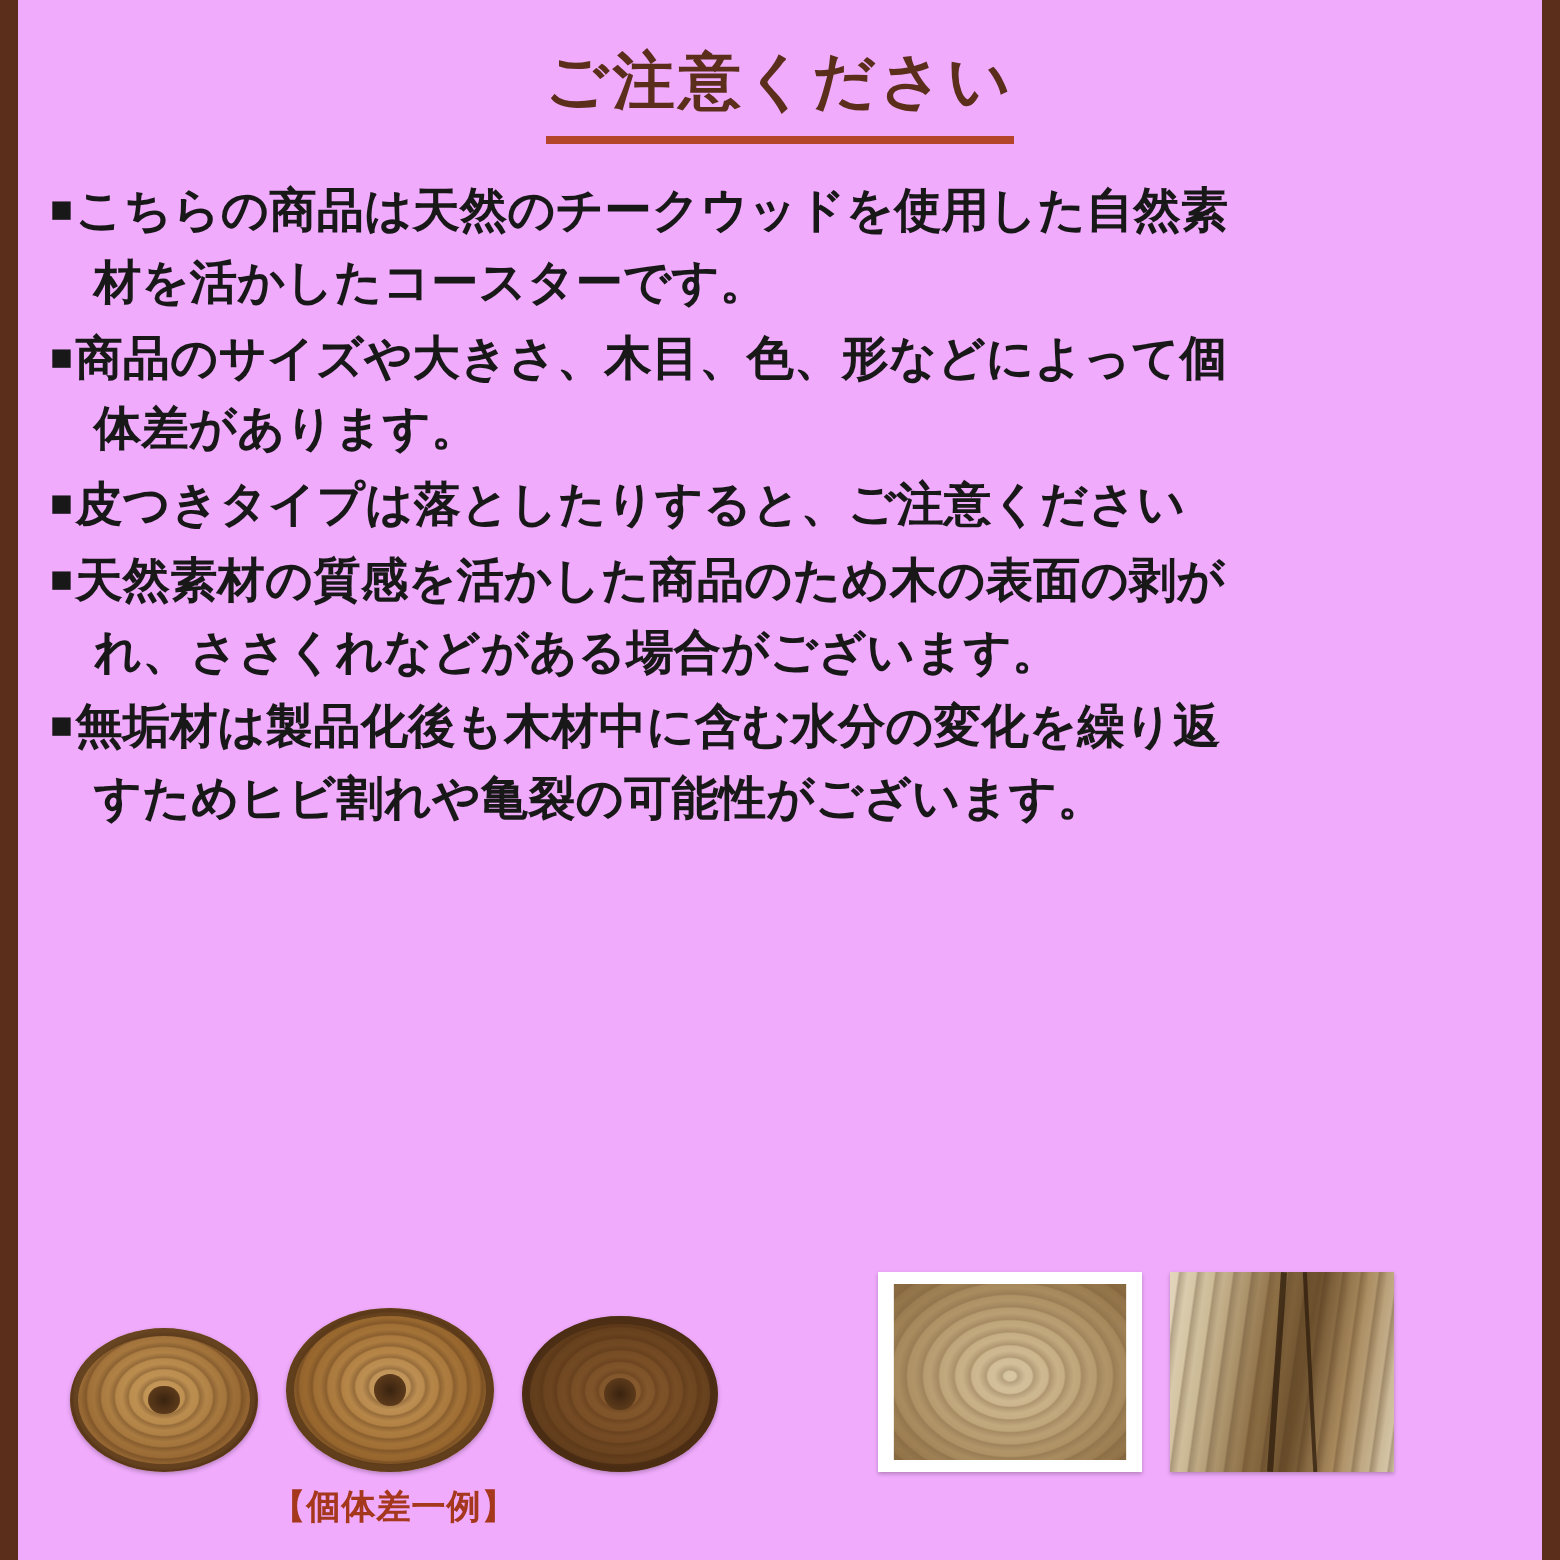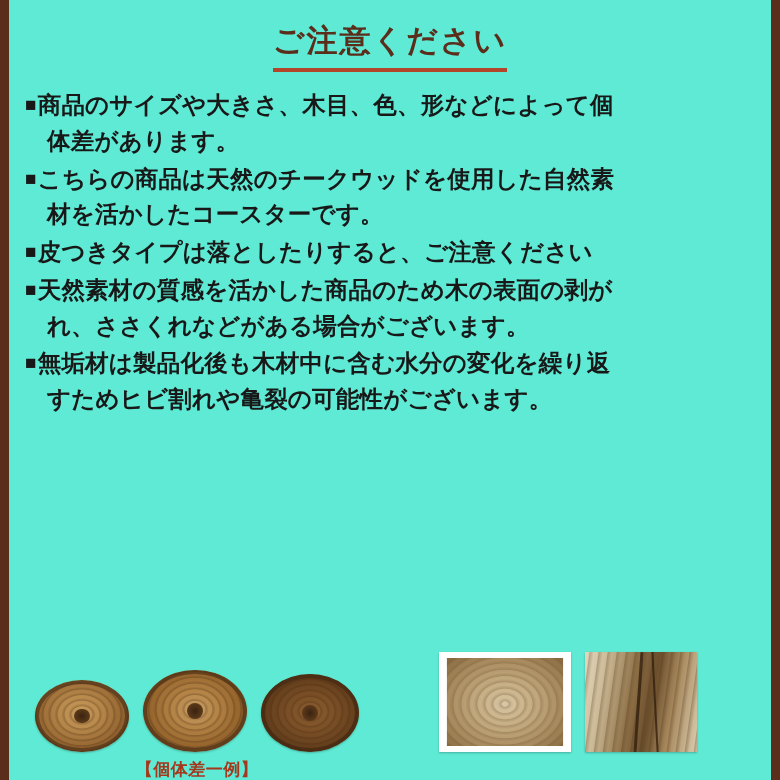--- a/index.html
+++ b/index.html
@@ -10,21 +10,21 @@
     width: 780px;
     height: 780px;
     background: #ffffff;
     font-family: "Liberation Sans", sans-serif;
     overflow: hidden;
   }
   #page {
     position: relative;
     width: 780px;
     height: 780px;
-    background: #5eead4;
+    background: #f0abfc;
     box-sizing: border-box;
     border-left: 9px solid #5a2e1b;
     border-right: 9px solid #5a2e1b;
     overflow: hidden;
   }
   #inner {
     position: relative;
     width: 100%;
     height: 100%;
     padding: 0;
@@ -78,21 +78,21 @@
   
   .photo-strip {
     position: absolute;
     left: 0;
     right: 0;
     bottom: 0;
     height: 146px;
   }
   .photo-group {
     position: absolute;
-    top: 16px;
+    top: 0;
   }
   .group-left { left: 26px; }
   .group-right { left: 430px; }
 
   .photo-row {
     display: flex;
     align-items: flex-end;
     gap: 14px;
     height: 102px;
   }
@@ -203,27 +203,27 @@
 <div id="page">
   <div id="inner">
 
     <div class="title-wrap">
       <div class="title">ご注意ください</div>
     </div>
 
     <div class="notice-list">
 
       <div class="notice-item">
+        <span class="bullet">■</span><span class="txt">こちらの商品は天然のチークウッドを使用した自然素</span>
+        <span class="cont">材を活かしたコースターです。</span>
+      </div>
+
+      <div class="notice-item">
         <span class="bullet">■</span><span class="txt">商品のサイズや大きさ、木目、色、形などによって個</span>
         <span class="cont">体差があります。</span>
-      </div>
-
-      <div class="notice-item">
-        <span class="bullet">■</span><span class="txt">こちらの商品は天然のチークウッドを使用した自然素</span>
-        <span class="cont">材を活かしたコースターです。</span>
       </div>
 
 
       <div class="notice-item">
         <span class="bullet">■</span><span class="txt">皮つきタイプは落としたりすると、ご注意ください</span>
       </div>
 
       <div class="notice-item">
         <span class="bullet">■</span><span class="txt">天然素材の質感を活かした商品のため木の表面の剥が</span>
         <span class="cont">れ、ささくれなどがある場合がございます。</span>

